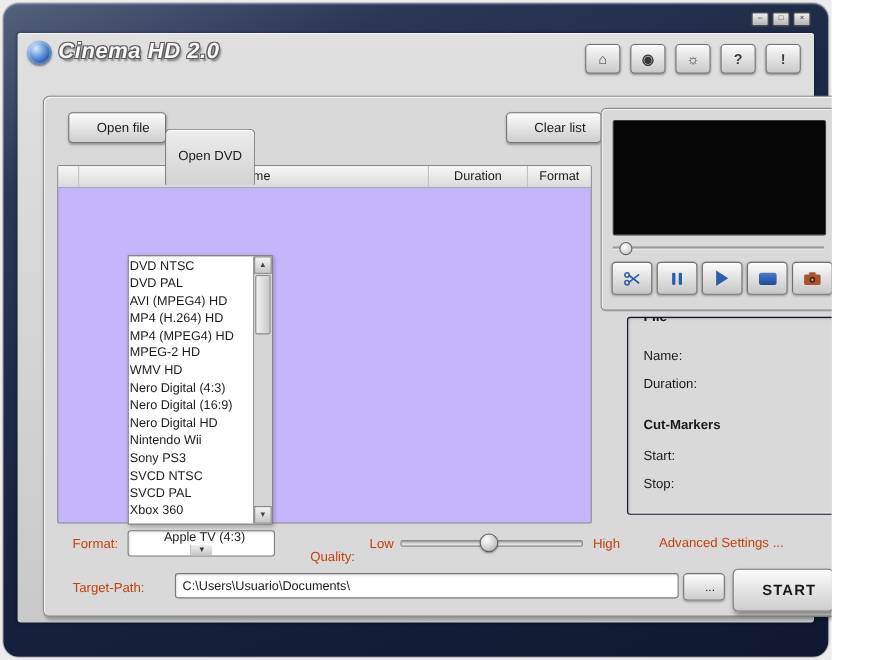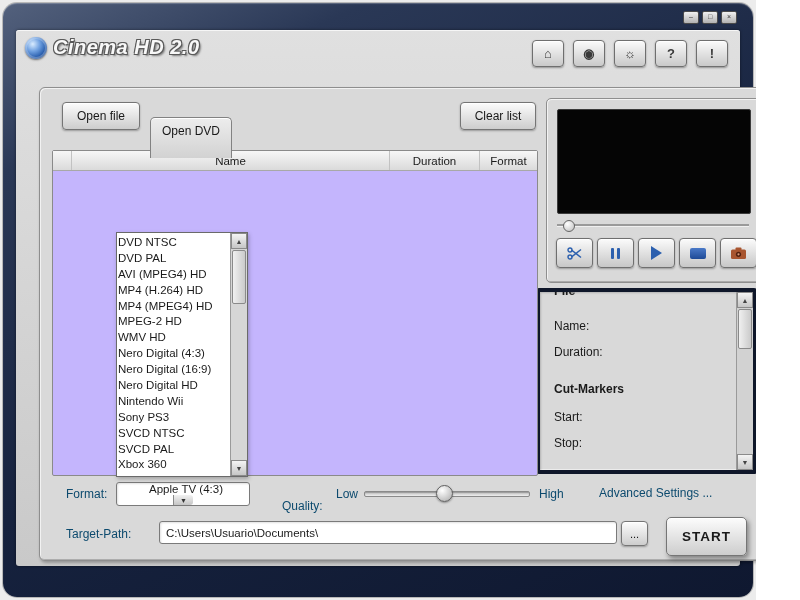--- a/index.html
+++ b/index.html
@@ -29,28 +29,28 @@
     background:linear-gradient(#fbfbfb,#c9c9c9);box-shadow:inset 0 1px 0 #fff,0 1px 2px rgba(0,0,0,.35);
     display:flex;align-items:center;justify-content:center;font-size:13px;font-weight:bold;color:#3a3a3a;cursor:default;}
 
   
   .main-panel{position:absolute;left:23px;top:57px;width:726px;height:472px;border-radius:6px;
     background:#d9d9d9;border:1px solid #8e8e8e;
     box-shadow:inset 1px 1px 0 #f2f2f2, inset -1px -1px 0 #adadad, 1px 2px 3px rgba(0,0,0,.25);}
 
   .btn3d{border:1px solid #757575;border-radius:4px;background:linear-gradient(#fcfcfc,#cdcdcd);
     box-shadow:inset 0 1px 0 #fff,0 1px 2px rgba(0,0,0,.3);display:flex;align-items:center;justify-content:center;
-    font-size:12px;color:#1a1a1a;cursor:default;}
+    font-size:12px;color:#1a1a1a;cursor:default;padding-left:11px;}
 
   .open-file-btn{position:absolute;left:22px;top:14px;width:76px;height:26px;}
   .clear-list-btn{position:absolute;left:420px;top:14px;width:74px;height:26px;}
   .open-dvd-tab{position:absolute;left:110px;top:29px;width:80px;height:34px;z-index:3;
     border:1px solid #828282;border-bottom:none;border-radius:5px 5px 0 0;
     background:linear-gradient(#ededed,#d2d2d2);display:flex;align-items:flex-start;justify-content:center;
-    padding-top:6px;font-size:12px;box-shadow:inset 0 1px 0 #fff;}
+    padding-top:16px;font-size:12px;box-shadow:inset 0 1px 0 #fff;}
 
   .listbox{position:absolute;left:12px;top:62px;width:484px;height:324px;background:#c4b5fd;
     border:1px solid #8a8a8a;border-radius:2px;z-index:1;}
   .list-header{display:grid;grid-template-columns:18px 1fr 90px 58px;height:19px;
     background:linear-gradient(#f7f7f7,#dadada);border-bottom:1px solid #a8a8a8;font-size:11.5px;}
   .list-header .col{display:flex;align-items:center;justify-content:center;border-left:1px solid #c2c2c2;}
   .list-header .col:first-child{border-left:none;}
 
   
   .dropdown{position:absolute;left:76px;top:144px;width:130px;height:243px;background:#fff;
@@ -60,21 +60,21 @@
   .scrollbar{width:16px;background:#d6d6d6;border-left:1px solid #9a9a9a;position:relative;}
   .scroll-btn{position:absolute;left:0;width:100%;height:16px;border:1px solid #8a8a8a;
     background:linear-gradient(#f4f4f4,#c6c6c6);display:flex;align-items:center;justify-content:center;
     font-size:7px;color:#444;box-sizing:border-box;cursor:default;}
   .scroll-up{top:0;}
   .scroll-down{bottom:0;}
   .scroll-thumb{position:absolute;left:1px;right:1px;top:17px;height:52px;border:1px solid #8a8a8a;
     background:linear-gradient(90deg,#f0f0f0,#cacaca);border-radius:2px;cursor:default;}
 
   
-  .lbl{position:absolute;font-size:12px;color:#0c4a6e;}
+  .lbl{position:absolute;font-size:12px;color:#c2410c;}
   .combo{position:absolute;left:76px;top:394px;width:132px;height:22px;background:#fff;
     border:1px solid #7a7a7a;border-radius:3px;display:flex;align-items:center;box-shadow:inset 1px 1px 2px rgba(0,0,0,.12);flex-direction:column;}
   .combo-text{flex:1;font-size:11.5px;padding-left:6px;white-space:nowrap;}
   .combo-btn{width:19px;height:100%;border-left:1px solid #8a8a8a;border-radius:0 3px 3px 0;
     background:linear-gradient(#f2f2f2,#c4c4c4);display:flex;align-items:center;justify-content:center;
     font-size:7px;color:#333;cursor:default;}
 
   .slider{position:absolute;left:324px;top:394px;width:166px;height:22px;}
   .slider-track{position:absolute;left:0;right:0;top:9px;height:4px;border:1px solid #8a8a8a;border-radius:2px;
     background:linear-gradient(#bdbdbd,#eee);box-shadow:inset 0 1px 1px rgba(0,0,0,.2);}
@@ -100,21 +100,21 @@
   .transport{position:absolute;left:9px;top:139px;display:flex;gap:4px;}
   .tr-btn{width:35px;height:28px;border:1px solid #6f6f6f;border-radius:4px;
     background:linear-gradient(#fbfbfb,#c7c7c7);box-shadow:inset 0 1px 0 #fff,0 1px 2px rgba(0,0,0,.3);
     display:flex;align-items:center;justify-content:center;cursor:default;}
   .pause-icon{display:flex;gap:3px;}
   .pause-icon i{display:block;width:3px;height:11px;background:#2b5fae;border-radius:1px;}
   .play-icon{width:0;height:0;border-left:11px solid #2b5fae;border-top:7px solid transparent;border-bottom:7px solid transparent;}
   .stop-icon{width:16px;height:11px;border-radius:2px;background:linear-gradient(#4a79c8,#1e4a96);}
 
   
-  .info-panel{position:absolute;left:496px;top:200px;width:213px;height:178px;border:4px solid #0f172a;border-radius:3px;
+  .info-panel{position:absolute;left:530px;top:200px;width:213px;height:178px;border:1px solid #0f172a;border-radius:3px;
     background:#d9d9d9;box-shadow:inset 1px 1px 2px rgba(0,0,0,.18), inset -1px -1px 0 #eee;overflow:hidden;}
   .info-scroll{position:absolute;right:0;top:0;bottom:0;width:16px;background:#d2d2d2;border-left:1px solid #9a9a9a;}
   .info-lbl{position:absolute;left:14px;font-size:12px;}
   .file-clip{position:absolute;left:14px;top:0;height:8px;overflow:hidden;}
   .file-clip span{display:block;margin-top:-8px;font-size:12.5px;font-weight:bold;}
   .bold{font-weight:bold;}
 </style>
 </head>
 <body>
 

